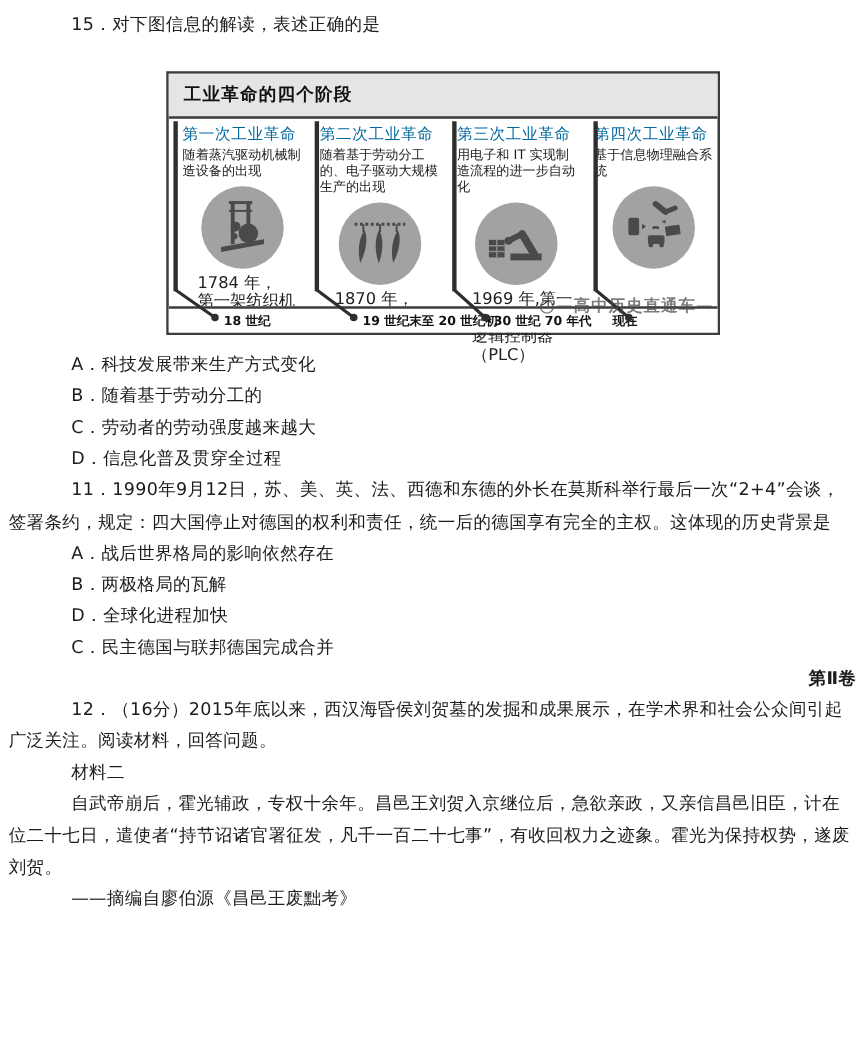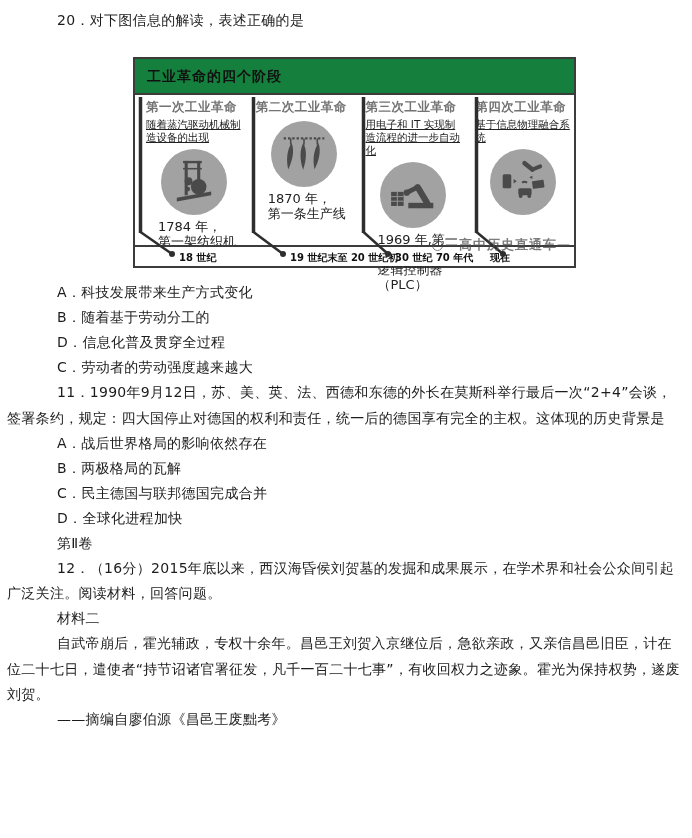--- a/index.html
+++ b/index.html
@@ -6,54 +6,54 @@
   body{
     width:692px;height:838px;overflow:hidden;position:relative;
     font-family:"DejaVu Sans",sans-serif;
     color:#1c1c1c;
   }
   .content{padding:8px 7px 0 7px;font-size:14px;}
   p.doc-line{
     margin:0;line-height:25.1px;text-indent:50px;
     letter-spacing:0.3px;
   }
-  p.doc-line.bold{font-weight:normal;}
+  p.doc-line.bold{font-weight:bold;text-align:right;}
 
   
   .diagram{
     box-sizing:border-box;
     width:443px;height:211px;
     margin:24px 0 12px 126px;
     border:2px solid #3c3c3c;
     position:relative;
     background:#ffffff;
   }
   .dg-titlebar{
     box-sizing:border-box;
     height:36px;line-height:34px;
-    background:#15803d;
+    background:#e5e5e5;
     border-bottom:2px solid #3c3c3c;
     font-weight:bold;font-size:14px;
     padding-left:12px;color:#111;
     letter-spacing:1px;
   }
   .dg-body{
     display:flex;height:150px;
   }
   .stage{
     flex:1 1 0;min-width:0;
     padding:3px 3px 0 11px;
     box-sizing:border-box;
   }
   .stage-title{
-    font-size:12.5px;font-weight:bold;color:#737373;
+    font-size:12.5px;font-weight:normal;color:#0369a1;
     margin:1px 0 2px 0;letter-spacing:0.5px;white-space:nowrap;
   }
   .stage-desc{
-    font-size:10.5px;line-height:13px;color:#222;text-decoration:underline;
+    font-size:10.5px;line-height:13px;color:#222;
   }
   .stage-circle{
     width:66px;height:66px;border-radius:50%;
     background:#a2a2a2;
     margin:5px auto 4px auto;
     display:flex;align-items:center;justify-content:center;
   }
   .stage-caption{
     font-size:13px;line-height:15px;color:#222;
     white-space:pre-line;padding-left:12px;min-height:30px;
@@ -81,21 +81,21 @@
     display:inline-block;width:11px;height:11px;border-radius:50%;
     border:1.5px solid #4a4a4a;box-sizing:border-box;
   }
   .icon-svg{display:block;}
 </style>
 </head>
 <body>
 
 <div class="content">
 
-  <p class="doc-line">20．对下图信息的解读，表述正确的是</p>
+  <p class="doc-line">15．对下图信息的解读，表述正确的是</p>
 
   <div class="diagram">
     <div class="dg-titlebar">工业革命的四个阶段</div>
 
     <div class="dg-body">
       <div class="stage">
         <div class="stage-title">第一次工业革命</div>
         <div class="stage-desc">随着蒸汽驱动机械制造设备的出现</div>
         <div class="stage-circle">
           <svg class="icon-svg" width="50" height="50" viewBox="0 0 64 64">
@@ -110,20 +110,21 @@
               <path d="M10 52 L54 44 L54 49 L10 57 Z"></path>
             </g>
           </svg>
         </div>
         <div class="stage-caption">1784 年，
 第一架纺织机</div>
       </div>
 
       <div class="stage">
         <div class="stage-title">第二次工业革命</div>
+        <div class="stage-desc">随着基于劳动分工的、电子驱动大规模生产的出现</div>
         <div class="stage-circle">
           <svg class="icon-svg" width="50" height="50" viewBox="0 0 64 64">
             <g fill="none" stroke="#4a4a4a">
               <line x1="6" y1="12" x2="58" y2="12" stroke-width="3" stroke-dasharray="3 2.5"></line>
               <line x1="15" y1="12" x2="15" y2="20" stroke-width="2"></line>
               <line x1="32" y1="12" x2="32" y2="20" stroke-width="2"></line>
               <line x1="49" y1="12" x2="49" y2="20" stroke-width="2"></line>
             </g>
             <g fill="#4a4a4a">
               <path d="M15 18 C10 26 9 40 13 52 C17 42 20 28 15 18 Z" transform="rotate(4 15 35)"></path>
@@ -213,28 +214,28 @@
     </svg>
 
     <div class="dg-watermark">
       <span class="wm-circle"></span>
         <span>—高中历史直通车—</span>
     </div>
   </div>
 
   <p class="doc-line">A．科技发展带来生产方式变化</p>
   <p class="doc-line">B．随着基于劳动分工的</p>
+  <p class="doc-line">C．劳动者的劳动强度越来越大</p>
   <p class="doc-line">D．信息化普及贯穿全过程</p>
-  <p class="doc-line">C．劳动者的劳动强度越来越大</p>
 
   <p class="doc-line">11．1990年9月12日，苏、美、英、法、西德和东德的外长在莫斯科举行最后一次“2+4”会谈，签署条约，规定：四大国停止对德国的权利和责任，统一后的德国享有完全的主权。这体现的历史背景是</p>
   <p class="doc-line">A．战后世界格局的影响依然存在</p>
   <p class="doc-line">B．两极格局的瓦解</p>
+  <p class="doc-line">D．全球化进程加快</p>
   <p class="doc-line">C．民主德国与联邦德国完成合并</p>
-  <p class="doc-line">D．全球化进程加快</p>
 
   <p class="doc-line bold">第Ⅱ卷</p>
 
   <p class="doc-line">12．（16分）2015年底以来，西汉海昏侯刘贺墓的发掘和成果展示，在学术界和社会公众间引起广泛关注。阅读材料，回答问题。</p>
 
 
   <p class="doc-line">材料二</p>
   <p class="doc-line">自武帝崩后，霍光辅政，专权十余年。昌邑王刘贺入京继位后，急欲亲政，又亲信昌邑旧臣，计在位二十七日，遣使者“持节诏诸官署征发，凡千一百二十七事”，有收回权力之迹象。霍光为保持权势，遂废刘贺。</p>
   <p class="doc-line">——摘编自廖伯源《昌邑王废黜考》</p>
 

